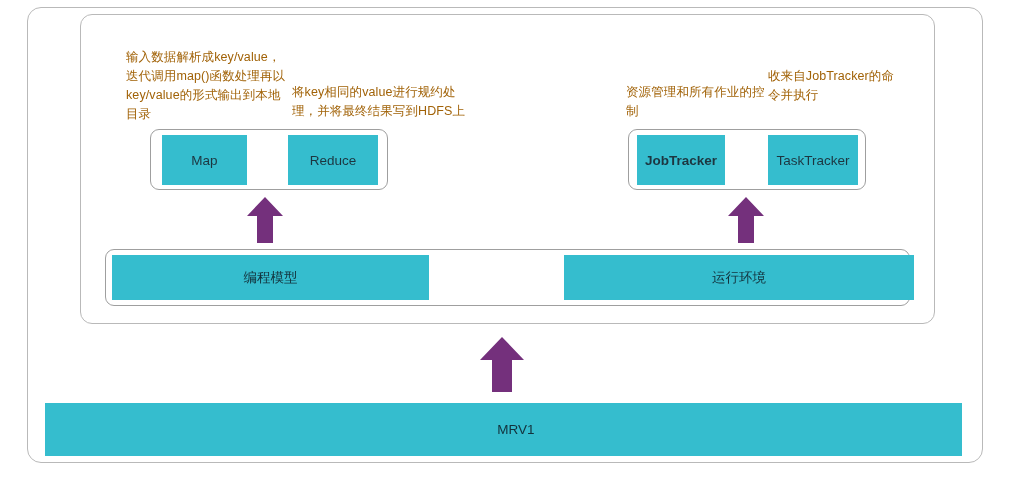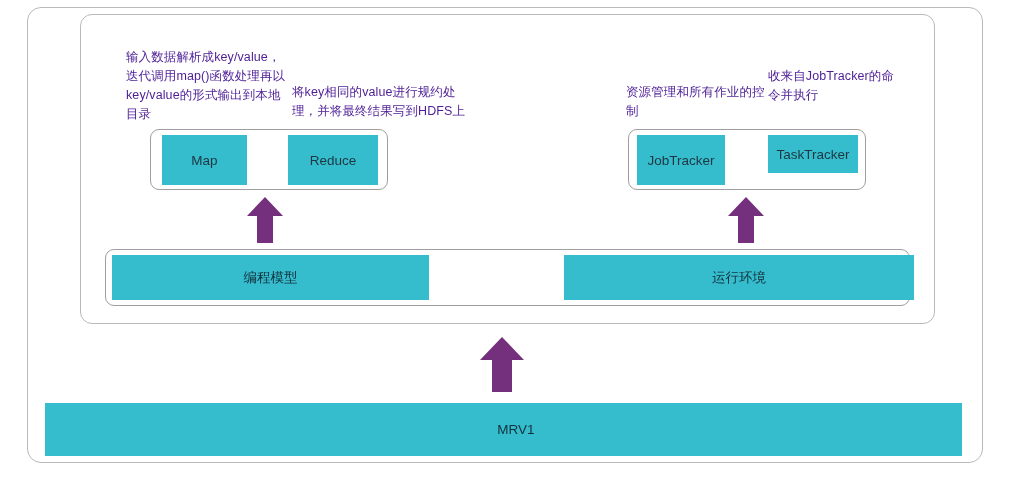--- a/index.html
+++ b/index.html
@@ -44,21 +44,21 @@
     height: 310px;
     border: 1.4px solid #b9b9b9;
     border-radius: 12px;
     background: #ffffff;
     box-sizing: border-box;
   }
 
   
   .caption {
     position: absolute;
-    color: #4c1d95;
+    color: #a16207;
     font-size: 12.5px;
     line-height: 19px;
     letter-spacing: 0.1px;
     white-space: pre-line;
   }
   .cap-map      { left: 126px; top: 48px;  width: 165px; }
   .cap-reduce   { left: 292px; top: 83px;  width: 180px; }
   .cap-jt       { left: 626px; top: 83px;  width: 140px; }
   .cap-tt       { left: 768px; top: 67px;  width: 130px; }
 
@@ -78,22 +78,22 @@
     background: #35bdce;
     color: #1d3640;
     font-size: 13.5px;
     display: flex;
     align-items: center;
     justify-content: center;
     box-sizing: border-box;
   }
   .tile-map  { left: 162px; top: 135px; width: 85px;  height: 50px; }
   .tile-red  { left: 288px; top: 135px; width: 90px;  height: 50px; }
-  .tile-jt   { left: 637px; top: 135px; width: 88px;  height: 50px; }
-  .tile-tt   { left: 768px; top: 135px; width: 90px;  height: 38px; }
+  .tile-jt   { left: 637px; top: 135px; width: 88px;  height: 50px; font-weight: bold; }
+  .tile-tt   { left: 768px; top: 135px; width: 90px;  height: 50px; }
 
   
   .layer-capsule {
     position: absolute;
     left: 105px;
     top: 249px;
     width: 805px;
     height: 57px;
     border: 1.3px solid #9f9f9f;
     border-radius: 9px;

